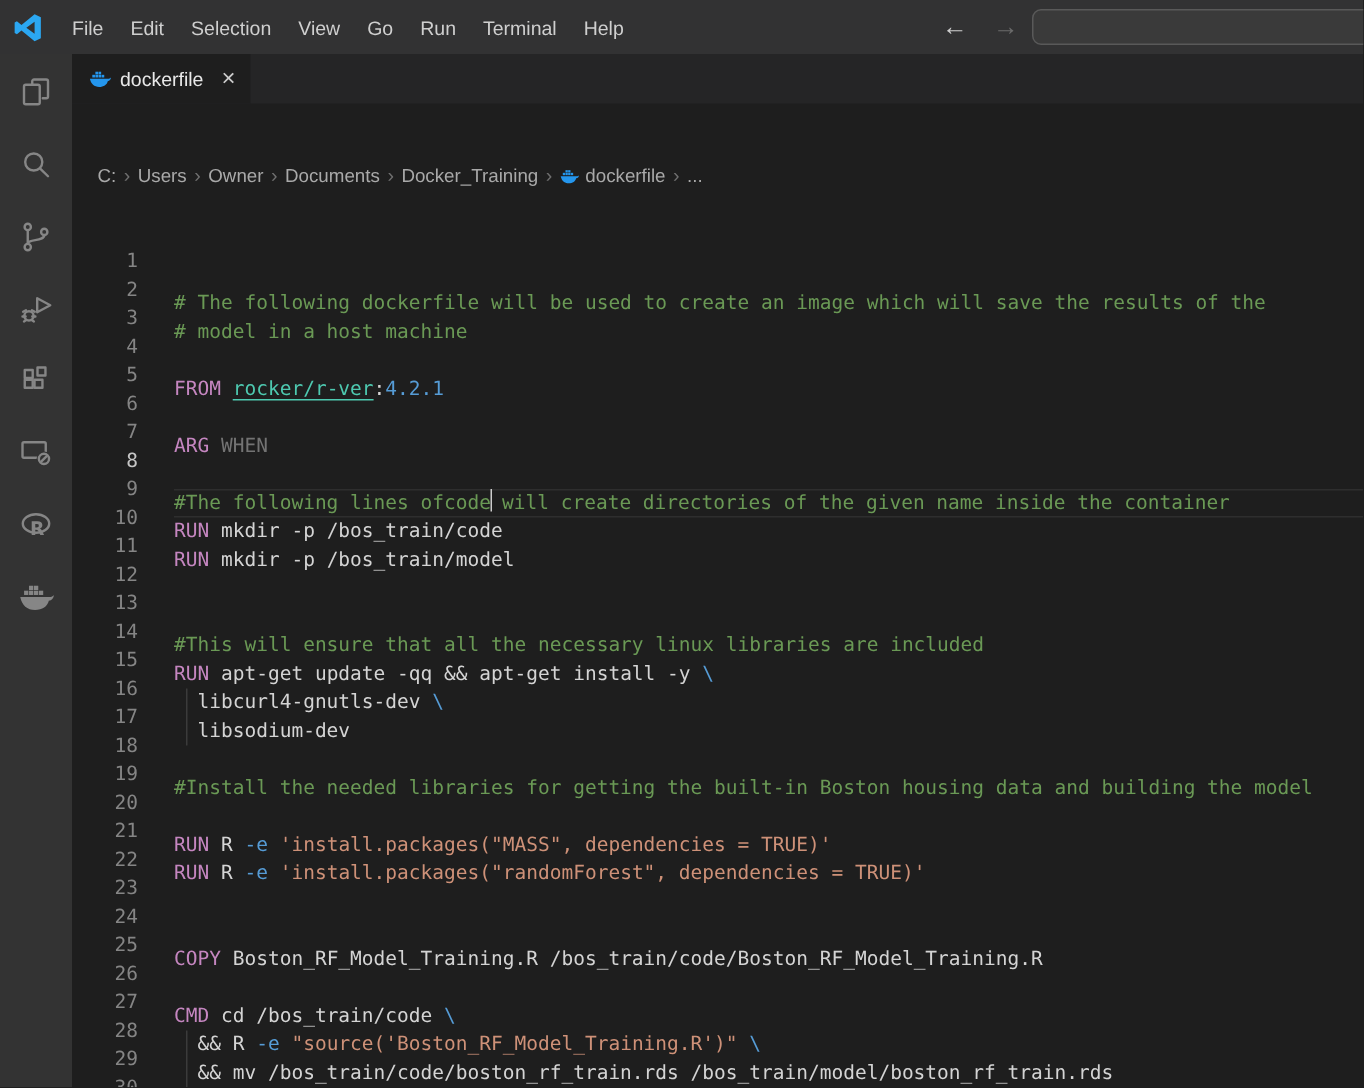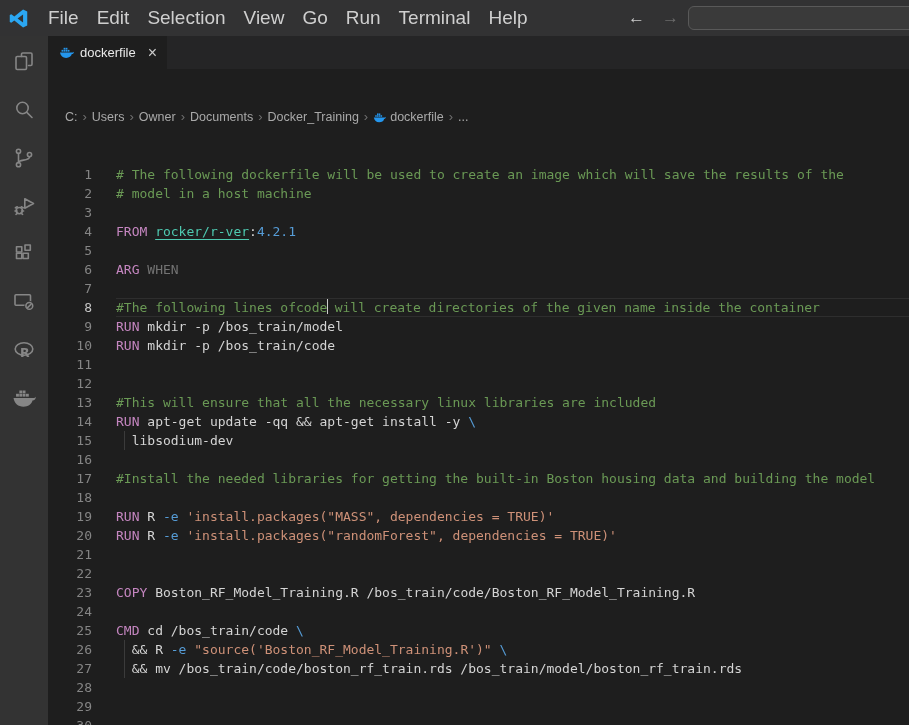--- a/index.html
+++ b/index.html
@@ -4,21 +4,21 @@
 <style>
   html,body{margin:0;padding:0;background:#1e1e1e;}
   #window{width:909px;height:725px;position:relative;overflow:hidden;background:#1e1e1e;
           font-family:"Liberation Sans",sans-serif;-webkit-font-smoothing:antialiased;}
 
   
   .titlebar{position:relative;height:36px;background:#323233;display:flex;align-items:center;}
   .vscode-logo{width:20px;height:20px;margin:0 10px 0 9px;display:flex;align-items:center;}
   .vscode-logo svg{width:19px;height:19px;}
   .menus{display:flex;align-items:center;height:100%;}
-  .menu-item{color:#cfcfcf;font-size:19px;padding:0 9px;height:100%;display:flex;align-items:center;cursor:default;}
+  .menu-item{color:#cfcfcf;font-size:13px;padding:0 9px;height:100%;display:flex;align-items:center;cursor:default;}
   .nav{position:absolute;left:628px;top:0;height:36px;display:flex;align-items:center;gap:17px;font-size:17px;}
   .nav-back{color:#cccccc;}
   .nav-fwd{color:#6b6b6b;}
   .command-center{position:absolute;left:688px;top:6px;width:250px;height:22px;background:#3a3a3a;
                   border:1px solid #595959;border-radius:6px;}
 
   
   .main{display:flex;height:689px;}
   .activitybar{width:48px;background:#333333;display:flex;flex-direction:column;align-items:center;padding-top:2px;flex-shrink:0;}
   .ab-item{width:48px;height:48px;display:flex;align-items:center;justify-content:center;}
@@ -41,21 +41,21 @@
   .breadcrumbs{height:22px;display:flex;align-items:center;padding-left:17px;gap:5px;flex-shrink:0;}
   .bc-item{color:#a9a9a9;font-size:12.5px;display:flex;align-items:center;gap:4px;}
   .bc-sep{color:#6f6f6f;font-size:13px;margin-top:-2px;}
   .bc-item svg{width:13px;height:13px;}
 
   
   .editor{flex:1;display:flex;font-family:"DejaVu Sans Mono",monospace;font-size:13px;line-height:19px;overflow:hidden;}
   .gutter{width:68px;flex-shrink:0;text-align:right;box-sizing:border-box;padding-right:24px;color:#858585;}
   .line-number{height:19px;}
   .line-number.active{color:#c6c6c6;}
-  .code{flex:1;min-width:0;}
+  .code{flex:1;min-width:0;margin-top:28px;}
   .code-line{height:19px;white-space:pre;position:relative;}
   .code-line.active{box-shadow:inset 0 1px 0 #2e2e2e, inset 0 -1px 0 #2e2e2e;}
   .indent-guide{position:absolute;top:0;bottom:0;left:1ch;width:1px;background:#3b3b3b;}
 
   .tok-k{color:#C586C0;}
   .tok-p{color:#D4D4D4;}
   .tok-c{color:#6A9955;}
   .tok-s{color:#CE9178;}
   .tok-f{color:#569CD6;}
   .tok-v{color:#737373;}
@@ -256,26 +256,27 @@
           </div>
         <div class="code">
             <div class="code-line"><span class="tok-c"># The following dockerfile will be used to create an image which will save the results of the</span></div>
             <div class="code-line"><span class="tok-c"># model in a host machine</span></div>
             <div class="code-line"></div>
             <div class="code-line"><span class="tok-k">FROM</span><span class="tok-p"> </span><span class="tok-l">rocker/r-ver</span><span class="tok-p">:</span><span class="tok-n">4.2.1</span></div>
             <div class="code-line"></div>
             <div class="code-line"><span class="tok-k">ARG</span><span class="tok-p"> </span><span class="tok-v">WHEN</span></div>
             <div class="code-line"></div>
             <div class="code-line active"><span class="tok-c">#The following lines ofcode</span><span class="cursor"></span><span class="tok-c"> will create directories of the given name inside the container</span></div>
+            <div class="code-line"><span class="tok-k">RUN</span><span class="tok-p"> mkdir -p /bos_train/code</span></div>
             <div class="code-line"><span class="tok-k">RUN</span><span class="tok-p"> mkdir -p /bos_train/model</span></div>
-            <div class="code-line"><span class="tok-k">RUN</span><span class="tok-p"> mkdir -p /bos_train/code</span></div>
             <div class="code-line"></div>
             <div class="code-line"></div>
             <div class="code-line"><span class="tok-c">#This will ensure that all the necessary linux libraries are included</span></div>
             <div class="code-line"><span class="tok-k">RUN</span><span class="tok-p"> apt-get update -qq &amp;&amp; apt-get install -y </span><span class="tok-e">\</span></div>
+            <div class="code-line"><span class="indent-guide"></span><span class="tok-p">  libcurl4-gnutls-dev </span><span class="tok-e">\</span></div>
             <div class="code-line"><span class="indent-guide"></span><span class="tok-p">  libsodium-dev</span></div>
             <div class="code-line"></div>
             <div class="code-line"><span class="tok-c">#Install the needed libraries for getting the built-in Boston housing data and building the model</span></div>
             <div class="code-line"></div>
             <div class="code-line"><span class="tok-k">RUN</span><span class="tok-p"> R </span><span class="tok-f">-e</span><span class="tok-p"> </span><span class="tok-s">'install.packages("MASS", dependencies = TRUE)'</span></div>
             <div class="code-line"><span class="tok-k">RUN</span><span class="tok-p"> R </span><span class="tok-f">-e</span><span class="tok-p"> </span><span class="tok-s">'install.packages("randomForest", dependencies = TRUE)'</span></div>
             <div class="code-line"></div>
             <div class="code-line"></div>
             <div class="code-line"><span class="tok-k">COPY</span><span class="tok-p"> Boston_RF_Model_Training.R /bos_train/code/Boston_RF_Model_Training.R</span></div>
             <div class="code-line"></div>

